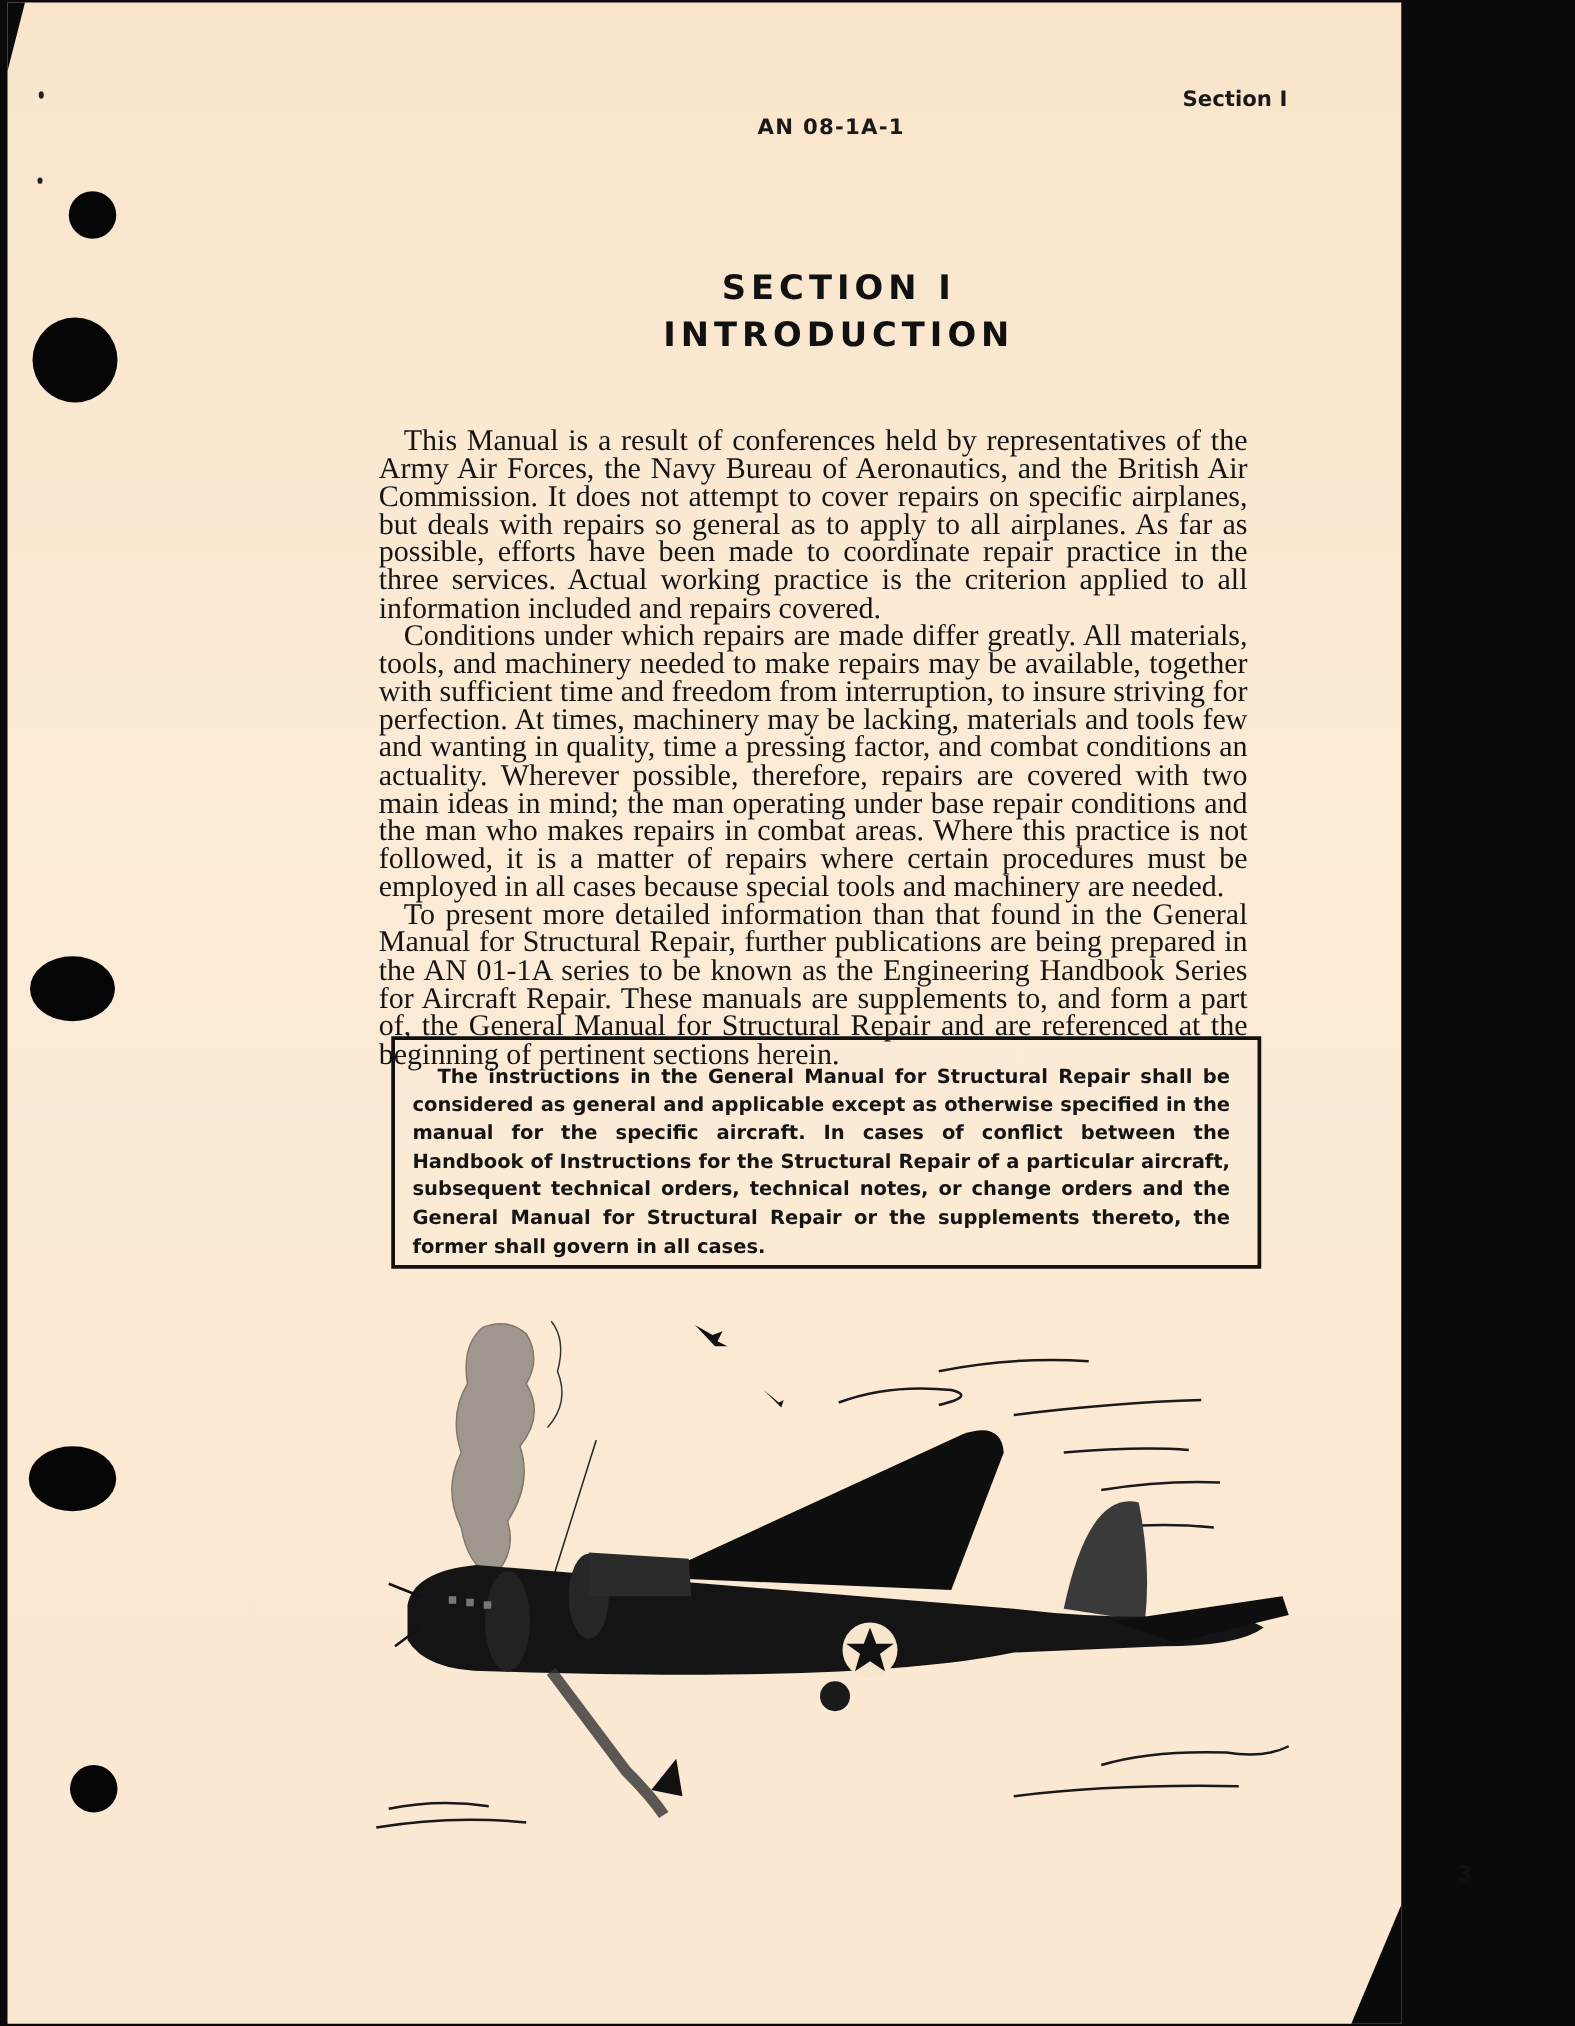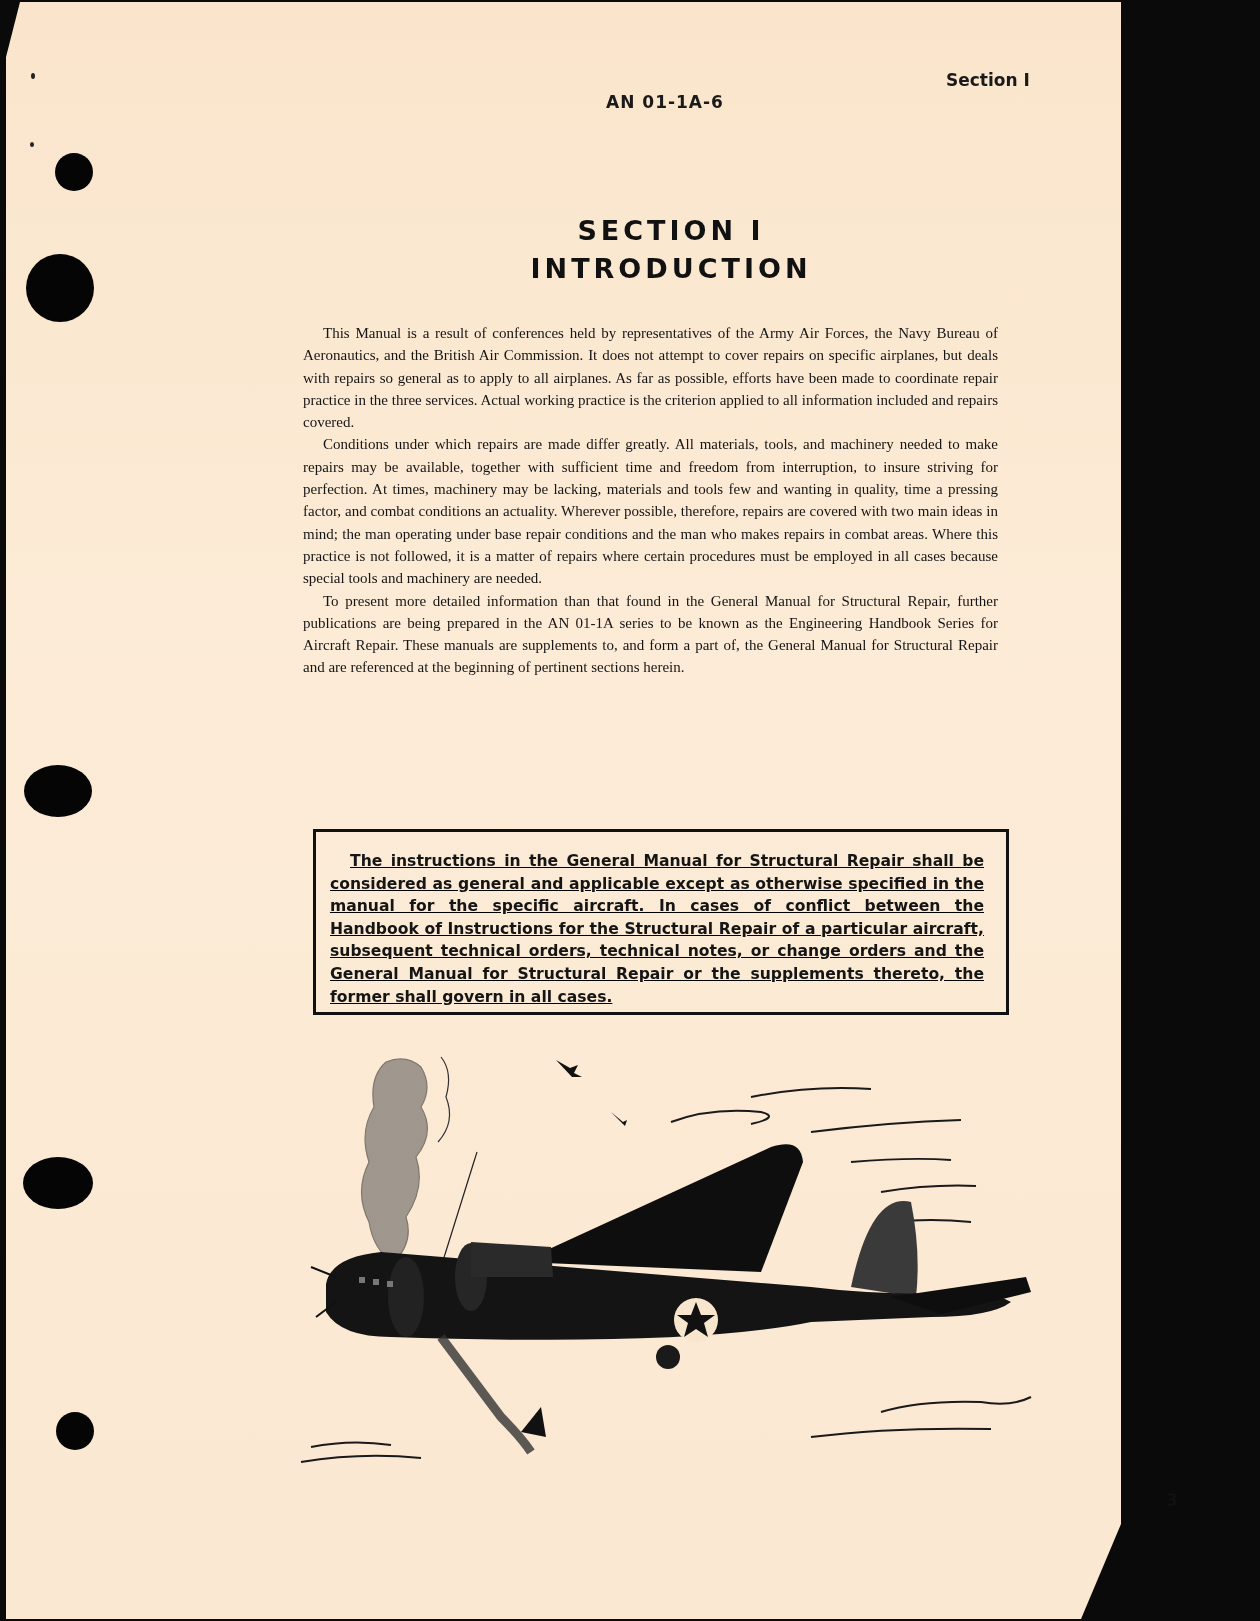--- a/index.html
+++ b/index.html
@@ -37,31 +37,30 @@
       font-size: 17px; font-weight: bold; color: #1a1a1a; letter-spacing: 1px;
     }
     .title {
       position: absolute; left: 0; width: 1330px; text-align: center;
       font-size: 27px; font-weight: 900; letter-spacing: 4px; color: #111;
     }
     .title1 { top: 213px; }
     .title2 { top: 251px; }
 
     .body-text {
-      position: absolute; left: 297px; top: 320px; width: 695px;
-      font-size: 15px; line-height: 22.3px; color: #151515;
+      position: absolute; left: 297px; top: 340px; width: 695px;
+      font-size: 24px; line-height: 22.3px; color: #151515;
       text-align: justify;
     }
     .body-text p { margin: 0; text-indent: 20px; }
 
     .notice-box {
       position: absolute; left: 307px; top: 827px; width: 696px; height: 186px;
       border: 3px solid #111; box-sizing: border-box;
       padding: 18px 22px 0 14px;
-      text-decoration: underline;
     }
     .notice-text {
       font-size: 15.6px; line-height: 22.6px; font-weight: bold; color: #151515;
       text-align: justify; text-indent: 20px; margin: 0;
     }
 
     .illustration {
       position: absolute; left: 285px; top: 1050px; width: 750px; height: 420px;
     }
     .page-number {
@@ -78,21 +77,21 @@
 
   <div class="hole" style="left:49px;top:151px;width:38px;height:38px;"></div>
   <div class="hole" style="left:20px;top:252px;width:68px;height:68px;"></div>
   <div class="hole" style="left:18px;top:763px;width:68px;height:52px;"></div>
   <div class="hole" style="left:17px;top:1155px;width:70px;height:52px;"></div>
   <div class="hole" style="left:50px;top:1410px;width:38px;height:38px;"></div>
   <div class="speck" style="left:25px;top:71px;width:4px;height:6px;"></div>
   <div class="speck" style="left:24px;top:140px;width:4px;height:5px;"></div>
 
   <div class="header-section sans">Section I</div>
-  <div class="header-doc sans">AN 01-1A-6</div>
+  <div class="header-doc sans">AN 08-1A-1</div>
 
   <div class="title title1 sans">SECTION I</div>
   <div class="title title2 sans">INTRODUCTION</div>
 
   <div class="body-text serif">
     <p>This Manual is a result of conferences held by representatives of the Army Air Forces, the Navy Bureau of Aeronautics, and the British Air Commission. It does not attempt to cover repairs on specific airplanes, but deals with repairs so general as to apply to all airplanes. As far as possible, efforts have been made to coordinate repair practice in the three services. Actual working practice is the criterion applied to all information included and repairs covered.</p>
     <p>Conditions under which repairs are made differ greatly. All materials, tools, and machinery needed to make repairs may be available, together with sufficient time and freedom from interruption, to insure striving for perfection. At times, machinery may be lacking, materials and tools few and wanting in quality, time a pressing factor, and combat conditions an actuality. Wherever possible, therefore, repairs are covered with two main ideas in mind; the man operating under base repair conditions and the man who makes repairs in combat areas. Where this practice is not followed, it is a matter of repairs where certain procedures must be employed in all cases because special tools and machinery are needed.</p>
     <p>To present more detailed information than that found in the General Manual for Structural Repair, further publications are being prepared in the AN 01-1A series to be known as the Engineering Handbook Series for Aircraft Repair. These manuals are supplements to, and form a part of, the General Manual for Structural Repair and are referenced at the beginning of pertinent sections herein.</p>
   </div>
 

